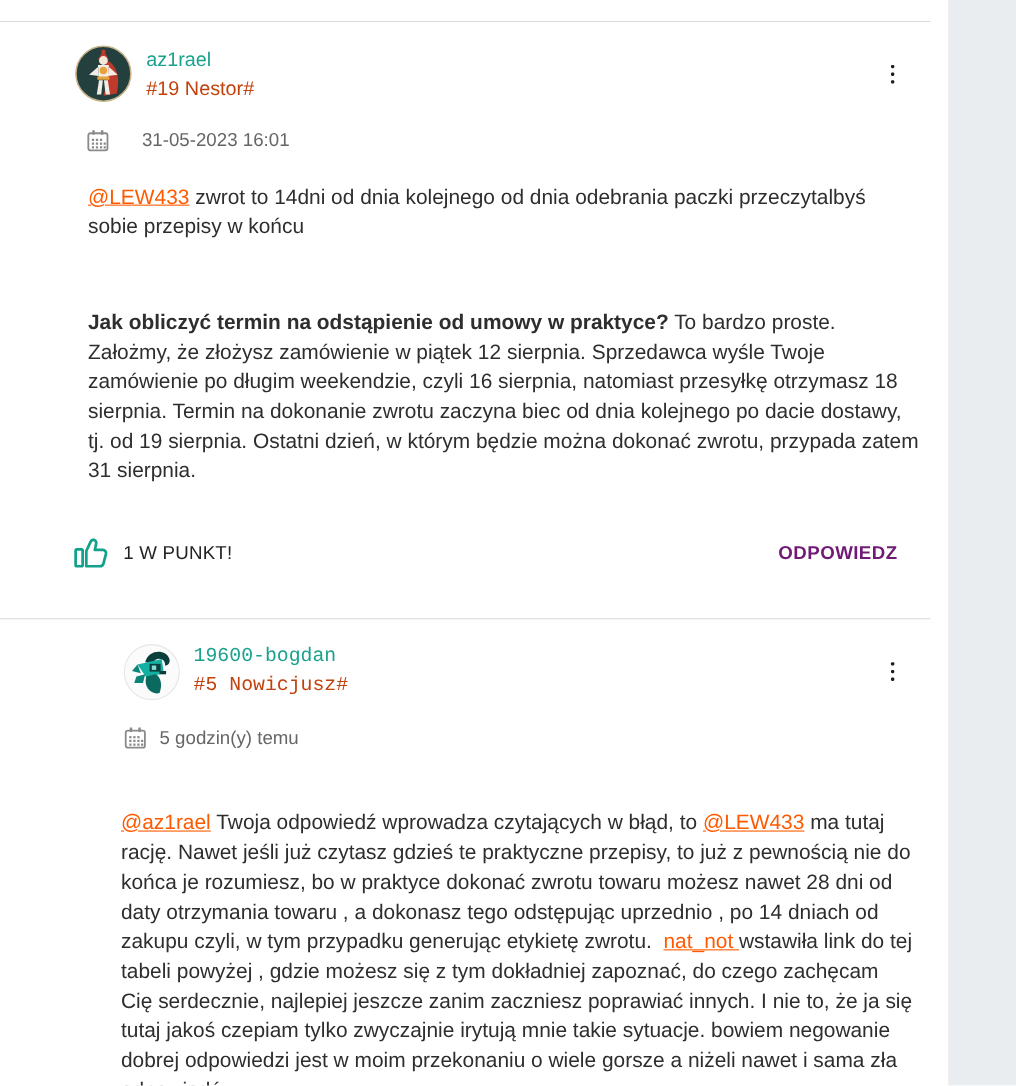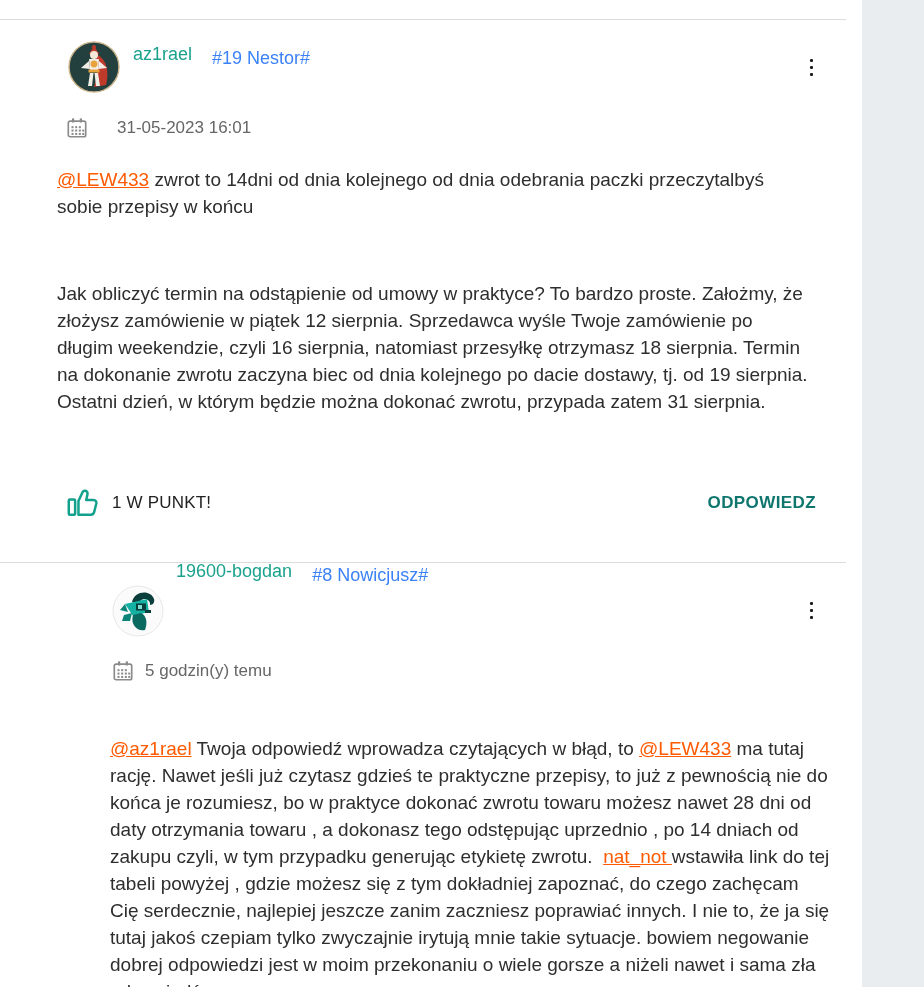--- a/index.html
+++ b/index.html
@@ -6,41 +6,41 @@
   body{font-family:"Liberation Sans","DejaVu Sans",sans-serif;background:#ffffff;}
   .page{position:relative;width:924px;height:987px;background:#ffffff;overflow:hidden;}
   .side-strip{position:absolute;left:862px;top:0;width:62px;height:987px;background:#eaedf0;}
   .divider{position:absolute;left:0;width:846px;height:1px;background:#dcdcdc;}
   .divider.d1{top:19px;}
   .divider.d2{top:562px;}
 
   .avatar{position:absolute;width:52px;height:52px;border-radius:50%;overflow:hidden;}
   .avatar svg{display:block;}
 
-  .author-block{position:absolute;display:flex;flex-direction:row;gap:20px;}
+  .author-block{position:absolute;display:flex;flex-direction:column;}
   .author-link{color:#1aa28d;font-size:18px;line-height:22px;text-decoration:none;cursor:pointer;}
-  .author-rank{color:#3b82f6;font-size:18px;line-height:22px;margin-top:4px;}
+  .author-rank{color:#c2410c;font-size:18px;line-height:22px;margin-top:4px;}
 
   .kebab{position:absolute;width:22px;height:28px;display:flex;flex-direction:column;align-items:center;justify-content:center;gap:4px;cursor:pointer;}
   .kebab i{display:block;width:3px;height:3px;background:#1c1c1c;border-radius:1px;}
 
   .date-row{position:absolute;display:flex;align-items:center;gap:11px;}
   .date-row .cal{flex:0 0 auto;display:block;}
   .date-text{color:#666666;font-size:17px;}
 
   .post-body{position:absolute;color:#2e2e2e;font-size:19px;line-height:27px;}
   .post-body p{margin:0;}
   .post-body p.gap-top{margin-top:60px;}
   .mention{color:#ff5a00;text-decoration:underline;cursor:pointer;}
-  b.lead{font-weight:normal;}
+  b.lead{font-weight:bold;}
 
   .kudos-row{position:absolute;left:66px;top:486px;width:750px;display:flex;align-items:center;justify-content:flex-end;}
   .thumb-btn{display:flex;align-items:center;cursor:pointer;}
   .kudos-label{margin-left:10px;color:#222222;font-size:17px;letter-spacing:0.2px;}
-  .reply-btn{margin-left:auto;color:#0f766e;font-weight:bold;font-size:17px;letter-spacing:0.4px;cursor:pointer;}
+  .reply-btn{margin-left:auto;color:#701a75;font-weight:bold;font-size:17px;letter-spacing:0.4px;cursor:pointer;}
 </style>
 </head>
 <body>
 
 <div class="page">
   <div class="side-strip"></div>
   <div class="divider d1"></div>
   <div class="divider d2"></div>
 
   <div class="avatar" style="left:68px;top:41px;">
@@ -61,42 +61,42 @@
   </div>
   <div class="author-block" style="left:133px;top:43px;">
     <a class="author-link">az1rael</a>
     <span class="author-rank">#19 Nestor#</span>
   </div>
   <div class="kebab" style="left:800px;top:53px;">
     <i></i>
       <i></i>
       <i></i>
   </div>
-  <div class="date-row" style="left:66px;top:117px;gap:29px;">
+  <div class="date-row" style="left:78px;top:117px;gap:29px;">
     <svg class="cal" width="22" height="22" viewBox="0 0 24 24">
       <rect x="2.5" y="4.5" width="19" height="17" rx="2" fill="none" stroke="#8a8a8a" stroke-width="1.8"></rect>
       <rect x="6.5" y="1.5" width="2.4" height="4.5" fill="#8a8a8a"></rect>
       <rect x="15" y="1.5" width="2.4" height="4.5" fill="#8a8a8a"></rect>
       <g fill="#8a8a8a">
         <rect x="6" y="10" width="2.2" height="2.2"></rect>
           <rect x="10" y="10" width="2.2" height="2.2"></rect>
           <rect x="14" y="10" width="2.2" height="2.2"></rect>
         <rect x="6" y="13.7" width="2.2" height="2.2"></rect>
           <rect x="10" y="13.7" width="2.2" height="2.2"></rect>
           <rect x="14" y="13.7" width="2.2" height="2.2"></rect>
           <rect x="17.7" y="13.7" width="2.2" height="2.2"></rect>
         <rect x="6" y="17.4" width="2.2" height="2.2"></rect>
           <rect x="10" y="17.4" width="2.2" height="2.2"></rect>
           <rect x="14" y="17.4" width="2.2" height="2.2"></rect>
           <rect x="17.7" y="17.4" width="2.2" height="2.2"></rect>
       </g>
     </svg>
     <span class="date-text">31-05-2023 16:01</span>
   </div>
-  <div class="post-body" style="left:57px;top:166px;width:756px;">
+  <div class="post-body" style="left:80px;top:166px;width:756px;">
     <p><a class="mention">@LEW433</a><span> zwrot to 14dni od dnia kolejnego od dnia odebrania paczki przeczytalbyś sobie przepisy w końcu</span></p>
     <p class="gap-top"><b class="lead">Jak obliczyć termin na odstąpienie od umowy w praktyce?</b><span> To bardzo proste. Założmy, że złożysz zamówienie w piątek 12 sierpnia. Sprzedawca wyśle Twoje zamówienie po długim weekendzie, czyli 16 sierpnia, natomiast przesyłkę otrzymasz 18 sierpnia. Termin na dokonanie zwrotu zaczyna biec od dnia kolejnego po dacie dostawy, tj. od 19 sierpnia. Ostatni dzień, w którym będzie można dokonać zwrotu, przypada zatem 31 sierpnia.</span></p>
   </div>
   <div class="kudos-row">
     <span class="thumb-btn">
       <svg width="36" height="34" viewBox="0 0 26 24">
         <rect x="2" y="9.5" width="4.6" height="11" rx="0.8" fill="none" stroke="#12a18c" stroke-width="1.8"></rect>
         <path d="M9 20.5 h8.8 c1.2 0 2.2-.8 2.5-1.9 l1.6-6.2 c.3-1.3-.7-2.6-2-2.6 h-5.3 l.9-4.2 c.25-1.1-.45-2.2-1.55-2.4 -.8-.15-1.6.25-2 1 L9 10.5 Z" fill="none" stroke="#12a18c" stroke-width="1.8" stroke-linejoin="round"></path>
       </svg>
     </span>
@@ -110,23 +110,23 @@
       <path d="M20 17 C23 5 39 5 42 14 C43 17 41 20 38 20 C39 14 30 11 27 18 Z" fill="#0a3f3b"></path>
       <polygon points="13,19 35,14 37,27 21,31" fill="#14b0a2"></polygon>
       <polygon points="13,19 8,25 16,27" fill="#0d8478"></polygon>
       <rect x="24" y="18.5" width="10" height="7" fill="#0a3f3b"></rect>
       <rect x="26" y="20" width="4" height="4" fill="#7fded4"></rect>
       <path d="M21 30 C18 40 26 47 33 45 C36 37 34 30 29 28 Z" fill="#0b6a60"></path>
       <polygon points="12,30 20,28 18,36 10,36" fill="#0d8478"></polygon>
       <rect x="33" y="25" width="6" height="3" fill="#0a3f3b"></rect>
     </svg>
   </div>
-  <div class="author-block" style="left:176px;top:560px;">
+  <div class="author-block" style="left:176px;top:586px;font-family:Liberation Mono, monospace;">
     <a class="author-link">19600-bogdan</a>
-    <span class="author-rank">#8 Nowicjusz#</span>
+    <span class="author-rank">#5 Nowicjusz#</span>
   </div>
   <div class="kebab" style="left:800px;top:596px;">
     <i></i>
       <i></i>
       <i></i>
   </div>
   <div class="date-row" style="left:112px;top:660px;text-align:center;">
     <svg class="cal" width="22" height="22" viewBox="0 0 24 24">
       <rect x="2.5" y="4.5" width="19" height="17" rx="2" fill="none" stroke="#8a8a8a" stroke-width="1.8"></rect>
       <rect x="6.5" y="1.5" width="2.4" height="4.5" fill="#8a8a8a"></rect>

